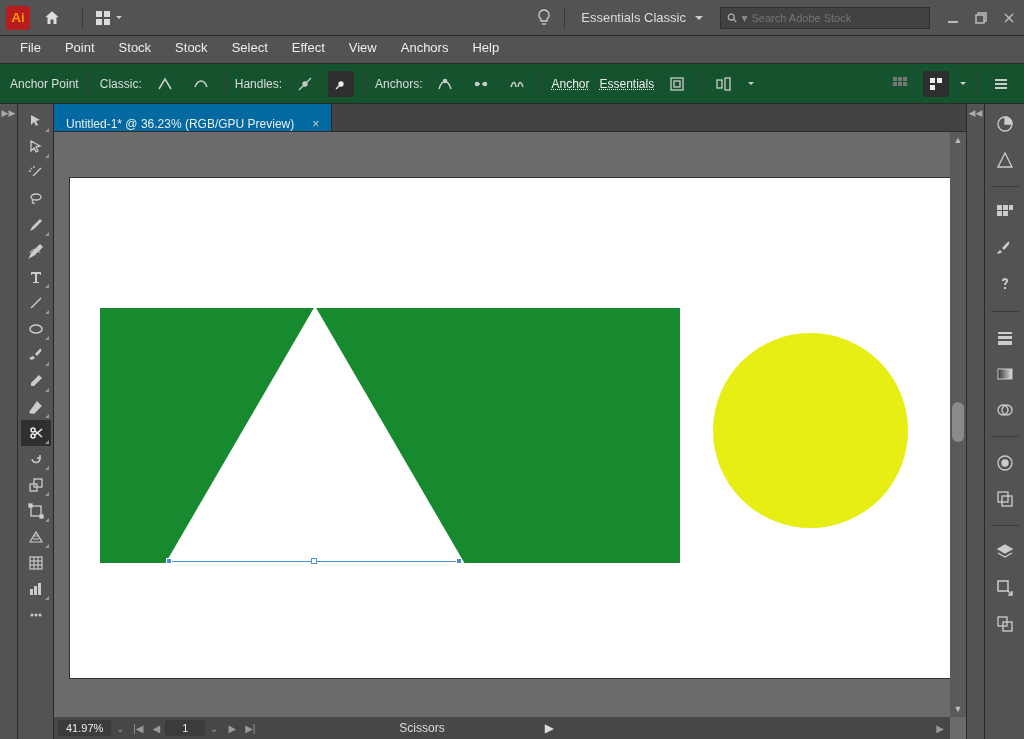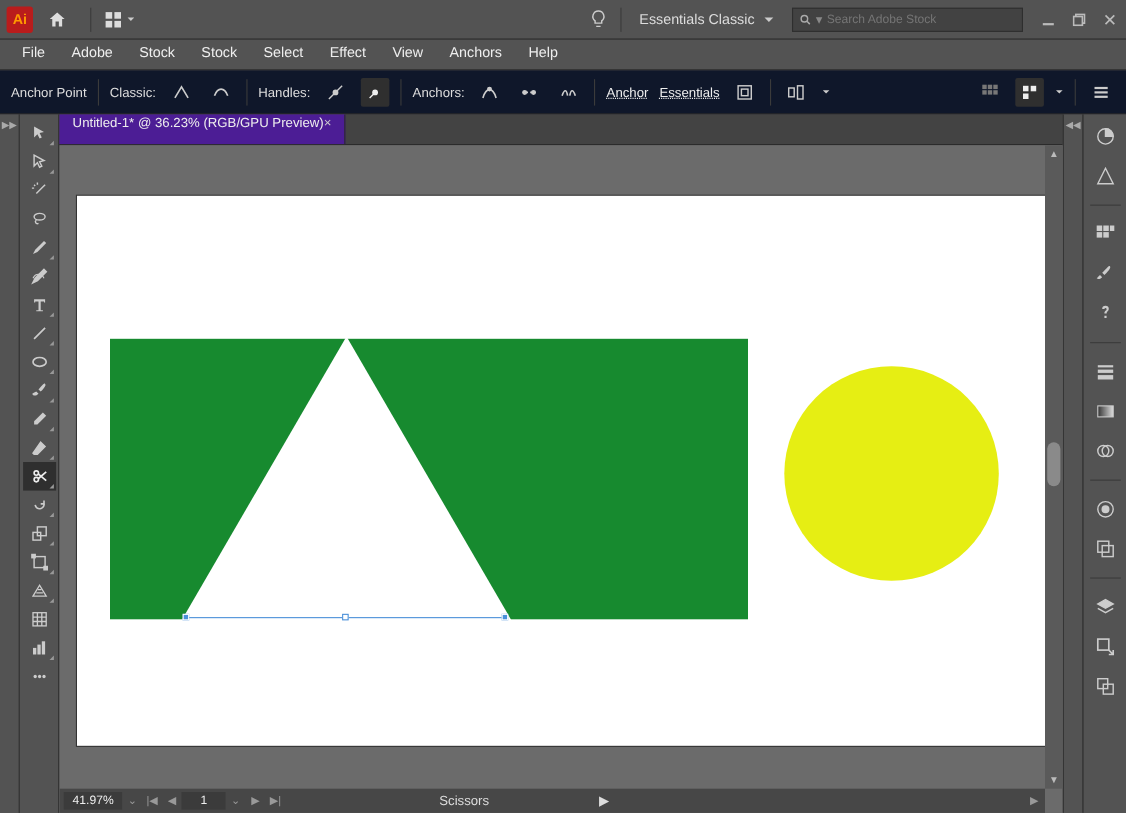--- a/index.html
+++ b/index.html
@@ -11,36 +11,36 @@
 .arrange-btn{display:flex;align-items:center;gap:4px;padding:4px 6px;cursor:pointer}
 .titlebar .spacer{flex:1}
 .t-icon{width:28px;height:28px;display:flex;align-items:center;justify-content:center;cursor:pointer}
 .workspace-sel{display:flex;align-items:center;gap:8px;padding:4px 10px;cursor:pointer;font-size:13px}
 .search-box{display:flex;align-items:center;background:#424242;border:1px solid #2e2e2e;height:22px;width:210px;margin-left:6px;padding:0 6px;gap:4px}
 .search-box input{background:transparent;border:none;outline:none;color:#aaa;font-size:11px;width:100%}
 .winbtns{display:flex;gap:10px;margin-left:14px}
 .winbtn{width:18px;height:18px;display:flex;align-items:center;justify-content:center;cursor:pointer;color:#bbb}
 .menubar{height:28px;display:flex;padding:0 10px;gap:4px;border-bottom:1px solid #2a2a2a}
 .menu-item{padding:4px 10px;font-size:13px;color:#eee;cursor:pointer}
-.ctrlbar{height:40px;background:#0f172a;display:flex;align-items:center;padding:0 10px;gap:10px;border-bottom:1px solid #2a2a2a}
+.ctrlbar{height:40px;background:#14532d;display:flex;align-items:center;padding:0 10px;gap:10px;border-bottom:1px solid #2a2a2a}
 .ctrl-label{font-size:12px;color:#ddd}
 .ctrl-btn{width:26px;height:26px;display:flex;align-items:center;justify-content:center;cursor:pointer;border-radius:2px}
 .ctrl-btn.active{background:#2f2f2f}
 .ctrl-sep{width:1px;height:24px;background:#3b3b3b}
 .ctrl-link{font-size:12px;text-decoration:underline dotted;cursor:pointer;color:#eee}
 .ctrl-right{margin-left:auto;display:flex;align-items:center;gap:10px}
 .workarea{position:absolute;top:104px;left:0;right:0;bottom:0;display:flex}
 .ltoggle{width:18px;background:#535353;border-right:1px solid #2a2a2a;display:flex;align-items:flex-start;justify-content:center;padding-top:4px;cursor:pointer;font-size:9px;color:#aaa}
 .ltools{width:36px;background:#535353;border-right:1px solid #2a2a2a;display:flex;flex-direction:column;align-items:center;padding-top:4px;gap:0}
 .tool{width:30px;height:26px;display:flex;align-items:center;justify-content:center;cursor:pointer;position:relative;color:#ddd}
 .tool.sel{background:#2f2f2f}
 .tool .corner{position:absolute;right:2px;bottom:2px;width:0;height:0;border-left:4px solid transparent;border-bottom:4px solid #999}
 .doc-col{flex:1;display:flex;flex-direction:column;min-width:0}
 .tabrow{height:28px;background:#434343;display:flex;align-items:stretch;border-bottom:1px solid #2a2a2a}
-.tab{display:flex;align-items:flex-start;padding:0 12px;gap:0;background:#4c1d95;color:#eee;font-size:12px;border-right:1px solid #2a2a2a;cursor:pointer}
+.tab{display:flex;align-items:flex-end;padding:0 12px;gap:18px;background:#0369a1;color:#eee;font-size:12px;border-right:1px solid #2a2a2a;cursor:pointer}
 .tab .x{color:#ccc;cursor:pointer}
 .canvas-wrap{flex:1;position:relative;background:#6b6b6b;overflow:hidden}
 .vscroll{position:absolute;top:0;right:0;bottom:22px;width:16px;background:#5a5a5a}
 .vscroll .thumb{position:absolute;left:2px;right:2px;top:270px;height:40px;background:#8a8a8a;border-radius:6px}
 .vscroll .arr{position:absolute;left:0;right:0;height:16px;display:flex;align-items:center;justify-content:center;color:#bbb;font-size:9px}
 .hscroll{position:absolute;left:0;right:16px;bottom:0;height:22px;background:#474747;display:flex;align-items:center}
 .zoom-box{background:#3b3b3b;color:#eee;padding:2px 8px;font-size:11px;margin-left:4px;display:flex;align-items:center;gap:6px}
 .nav-btn{width:18px;height:18px;display:flex;align-items:center;justify-content:center;color:#999;cursor:pointer;font-size:10px}
 .artb-input{background:#3b3b3b;border:none;color:#eee;width:40px;text-align:center;font-size:11px;padding:2px}
 .hscroll .tool-name{margin-left:140px;color:#ddd;font-size:12px}
@@ -117,21 +117,21 @@
         <svg width="12" height="12" viewBox="0 0 12 12" stroke="#bbb" stroke-width="1.5">
           <line x1="2" y1="2" x2="10" y2="10"></line>
           <line x1="10" y1="2" x2="2" y2="10"></line>
         </svg>
       </div>
   </div>
 </div>
 
 <div class="menubar">
   <div class="menu-item">File</div>
-  <div class="menu-item">Adobe</div>
+  <div class="menu-item">Point</div>
   <div class="menu-item">Stock</div>
   <div class="menu-item">Stock</div>
   <div class="menu-item">Select</div>
   <div class="menu-item">Effect</div>
   <div class="menu-item">View</div>
   <div class="menu-item">Anchors</div>
   <div class="menu-item">Help</div>
 </div>
 
 <div class="ctrlbar">

